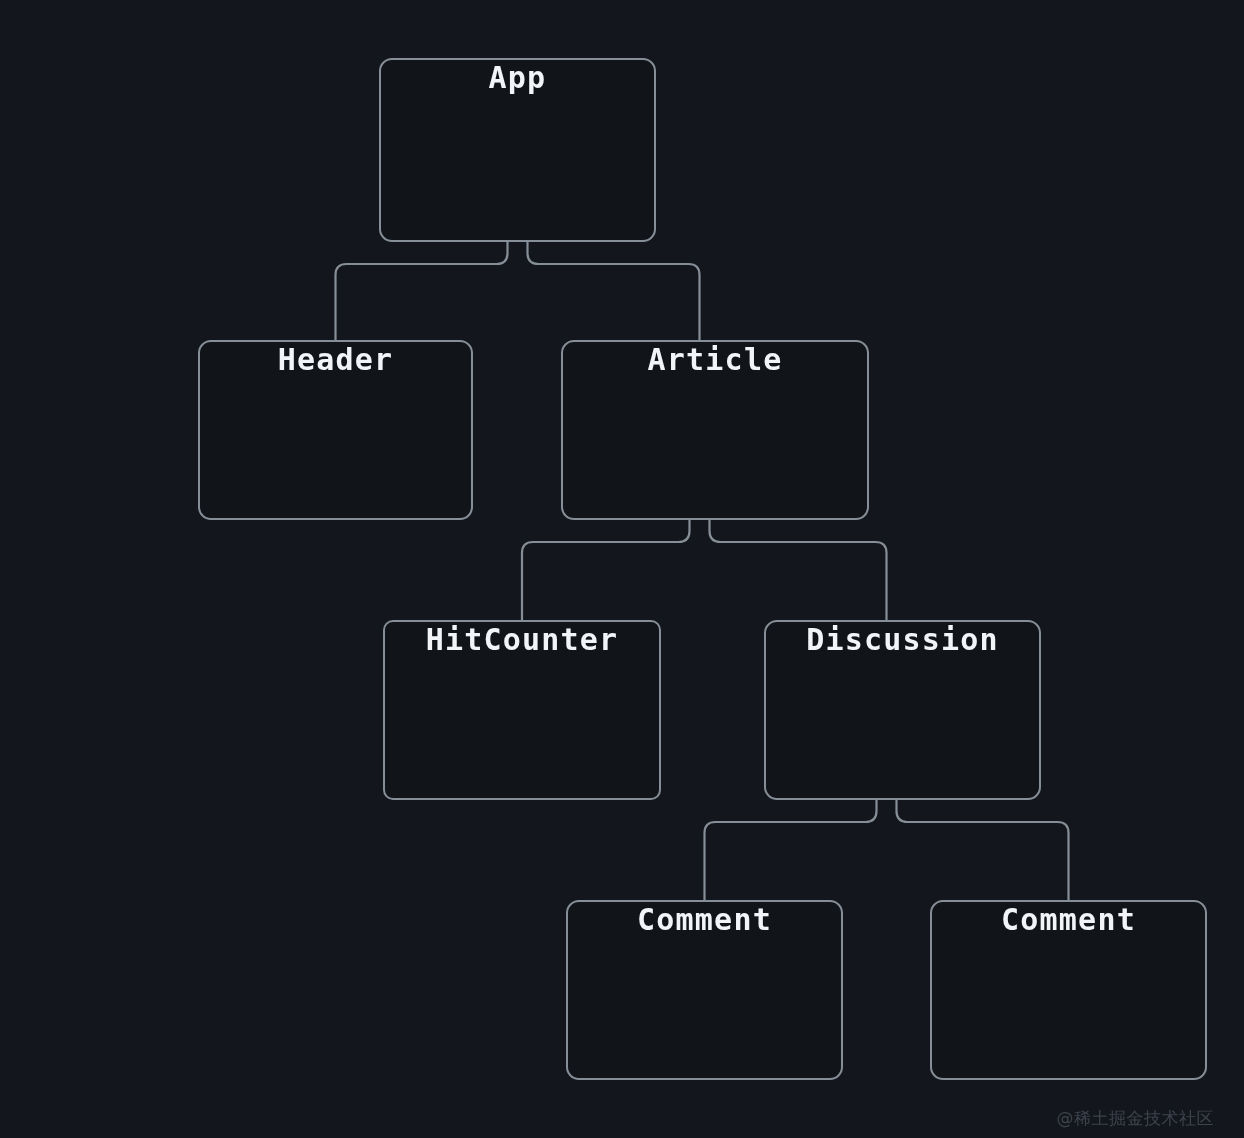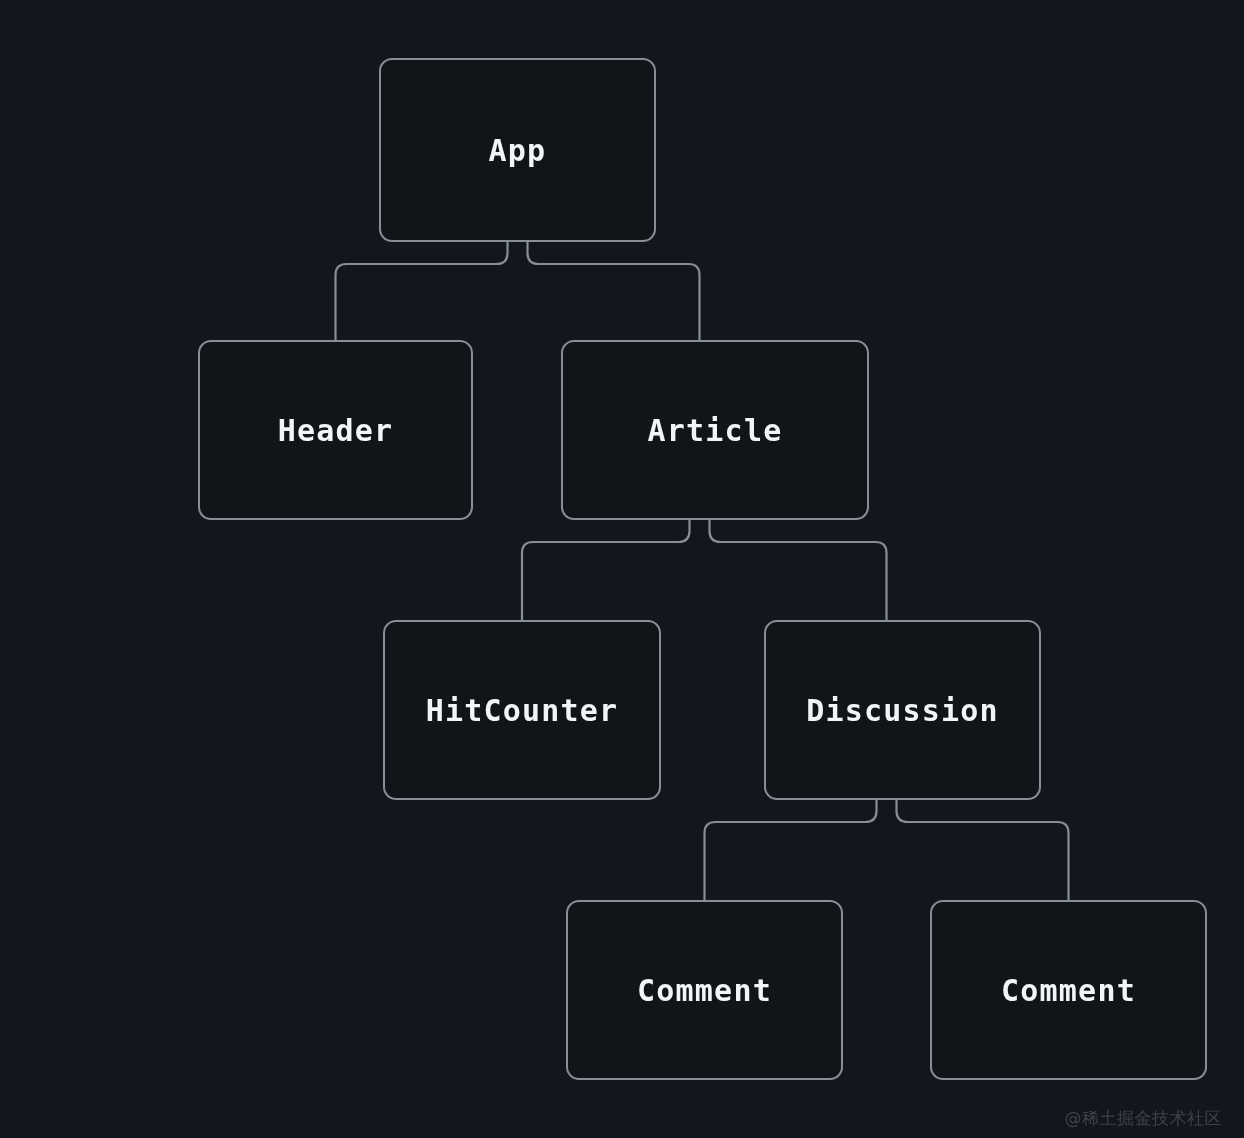--- a/index.html
+++ b/index.html
@@ -33,35 +33,34 @@
     stroke-linecap: round;
     stroke-linejoin: round;
   }
   .node {
     position: absolute;
     box-sizing: border-box;
     border: 2.2px solid #868e98;
     border-radius: 13px;
     background: #111519;
     display: flex;
-    align-items: center;
     justify-content: center;
   }
   .node-label {
     color: #f2f4f7;
     font-family: "DejaVu Sans Mono", "Liberation Mono", monospace;
     font-weight: bold;
     font-size: 30px;
     letter-spacing: 1.2px;
     white-space: nowrap;
     user-select: none;
   }
   #watermark {
     position: absolute;
-    right: 22px;
+    right: 30px;
     bottom: 8px;
     color: #3d434d;
     font-family: "DejaVu Sans", "Liberation Sans", sans-serif;
     font-size: 17px;
     letter-spacing: 0.5px;
     white-space: nowrap;
     user-select: none;
   }
 </style>
 </head>
@@ -81,21 +80,21 @@
   <div id="nodes">
       <div class="node" style="left: 379px; top: 58px; width: 277px; height: 184px;">
         <span class="node-label">App</span>
       </div>
       <div class="node" style="left: 198px; top: 340px; width: 275px; height: 180px;">
         <span class="node-label">Header</span>
       </div>
       <div class="node" style="left: 561px; top: 340px; width: 308px; height: 180px;">
         <span class="node-label">Article</span>
       </div>
-      <div class="node" style="left: 383px; top: 620px; width: 278px; height: 180px;">
+      <div class="node" style="left: 383px; top: 620px; width: 278px; height: 180px; border-radius: 10px;">
         <span class="node-label">HitCounter</span>
       </div>
       <div class="node" style="left: 764px; top: 620px; width: 277px; height: 180px;">
         <span class="node-label">Discussion</span>
       </div>
       <div class="node" style="left: 566px; top: 900px; width: 277px; height: 180px;">
         <span class="node-label">Comment</span>
       </div>
       <div class="node" style="left: 930px; top: 900px; width: 277px; height: 180px;">
         <span class="node-label">Comment</span>

